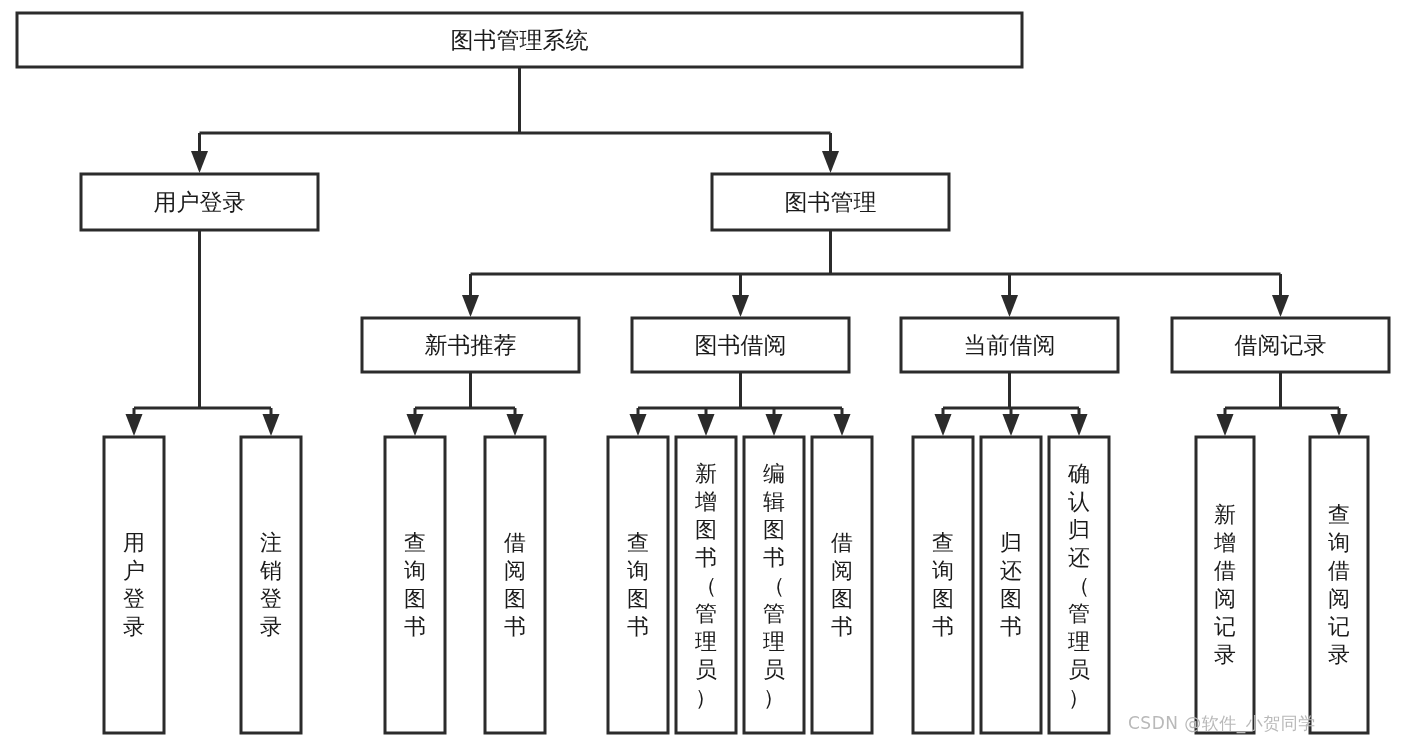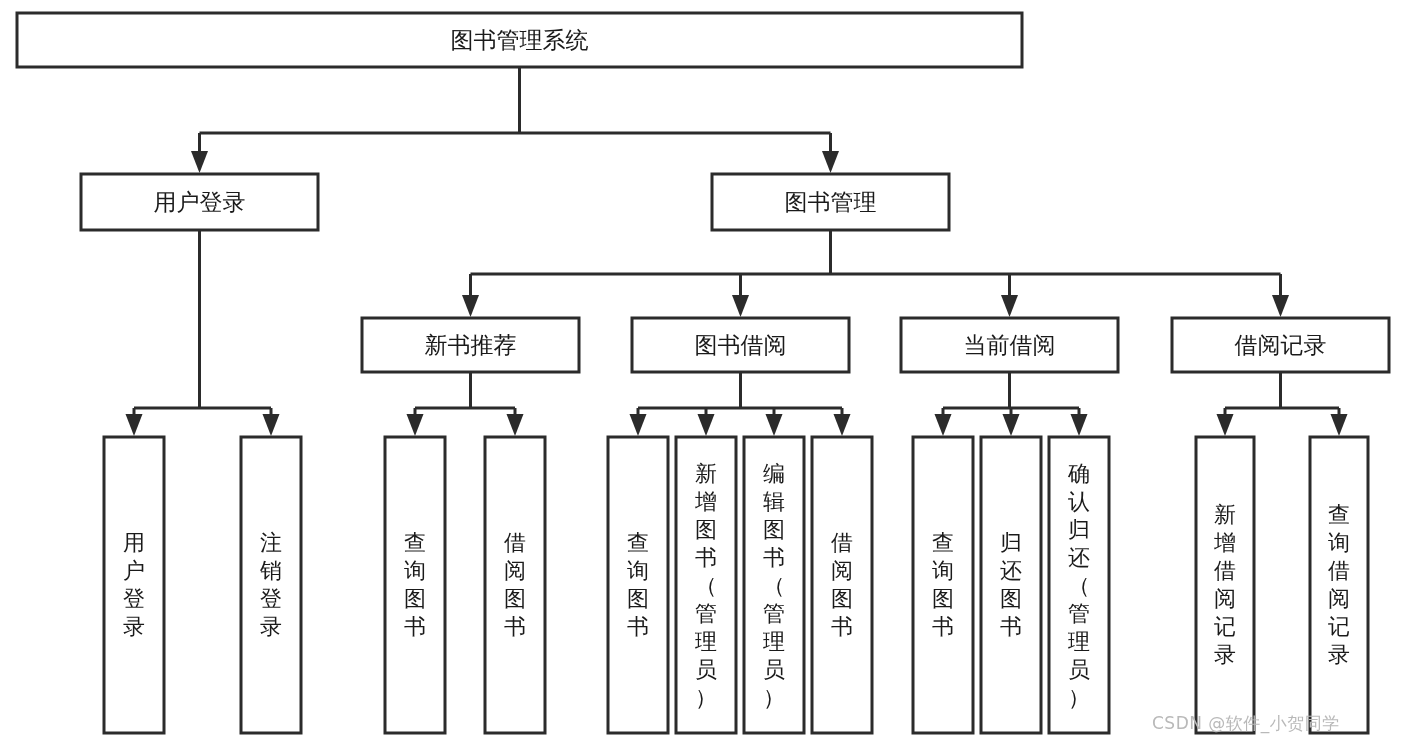--- a/index.html
+++ b/index.html
@@ -17,21 +17,21 @@
     fill:#1a1a1a;
     font-family:"DejaVu Sans","Liberation Sans",sans-serif;
     font-size:23px;
     text-anchor:middle;
     dominant-baseline:middle;
     white-space:pre;
   }
   .node-label.vertical{font-size:22px;}
   .watermark{
     position:absolute;
-    left:1152px;top:712px;
+    left:1128px;top:712px;
     font-family:"DejaVu Sans","Liberation Sans",sans-serif;
     font-size:17px;
     color:#b9b9b9;
     letter-spacing:0.5px;
     white-space:nowrap;
     user-select:none;
   }
 </style>
 </head>
 <body>

